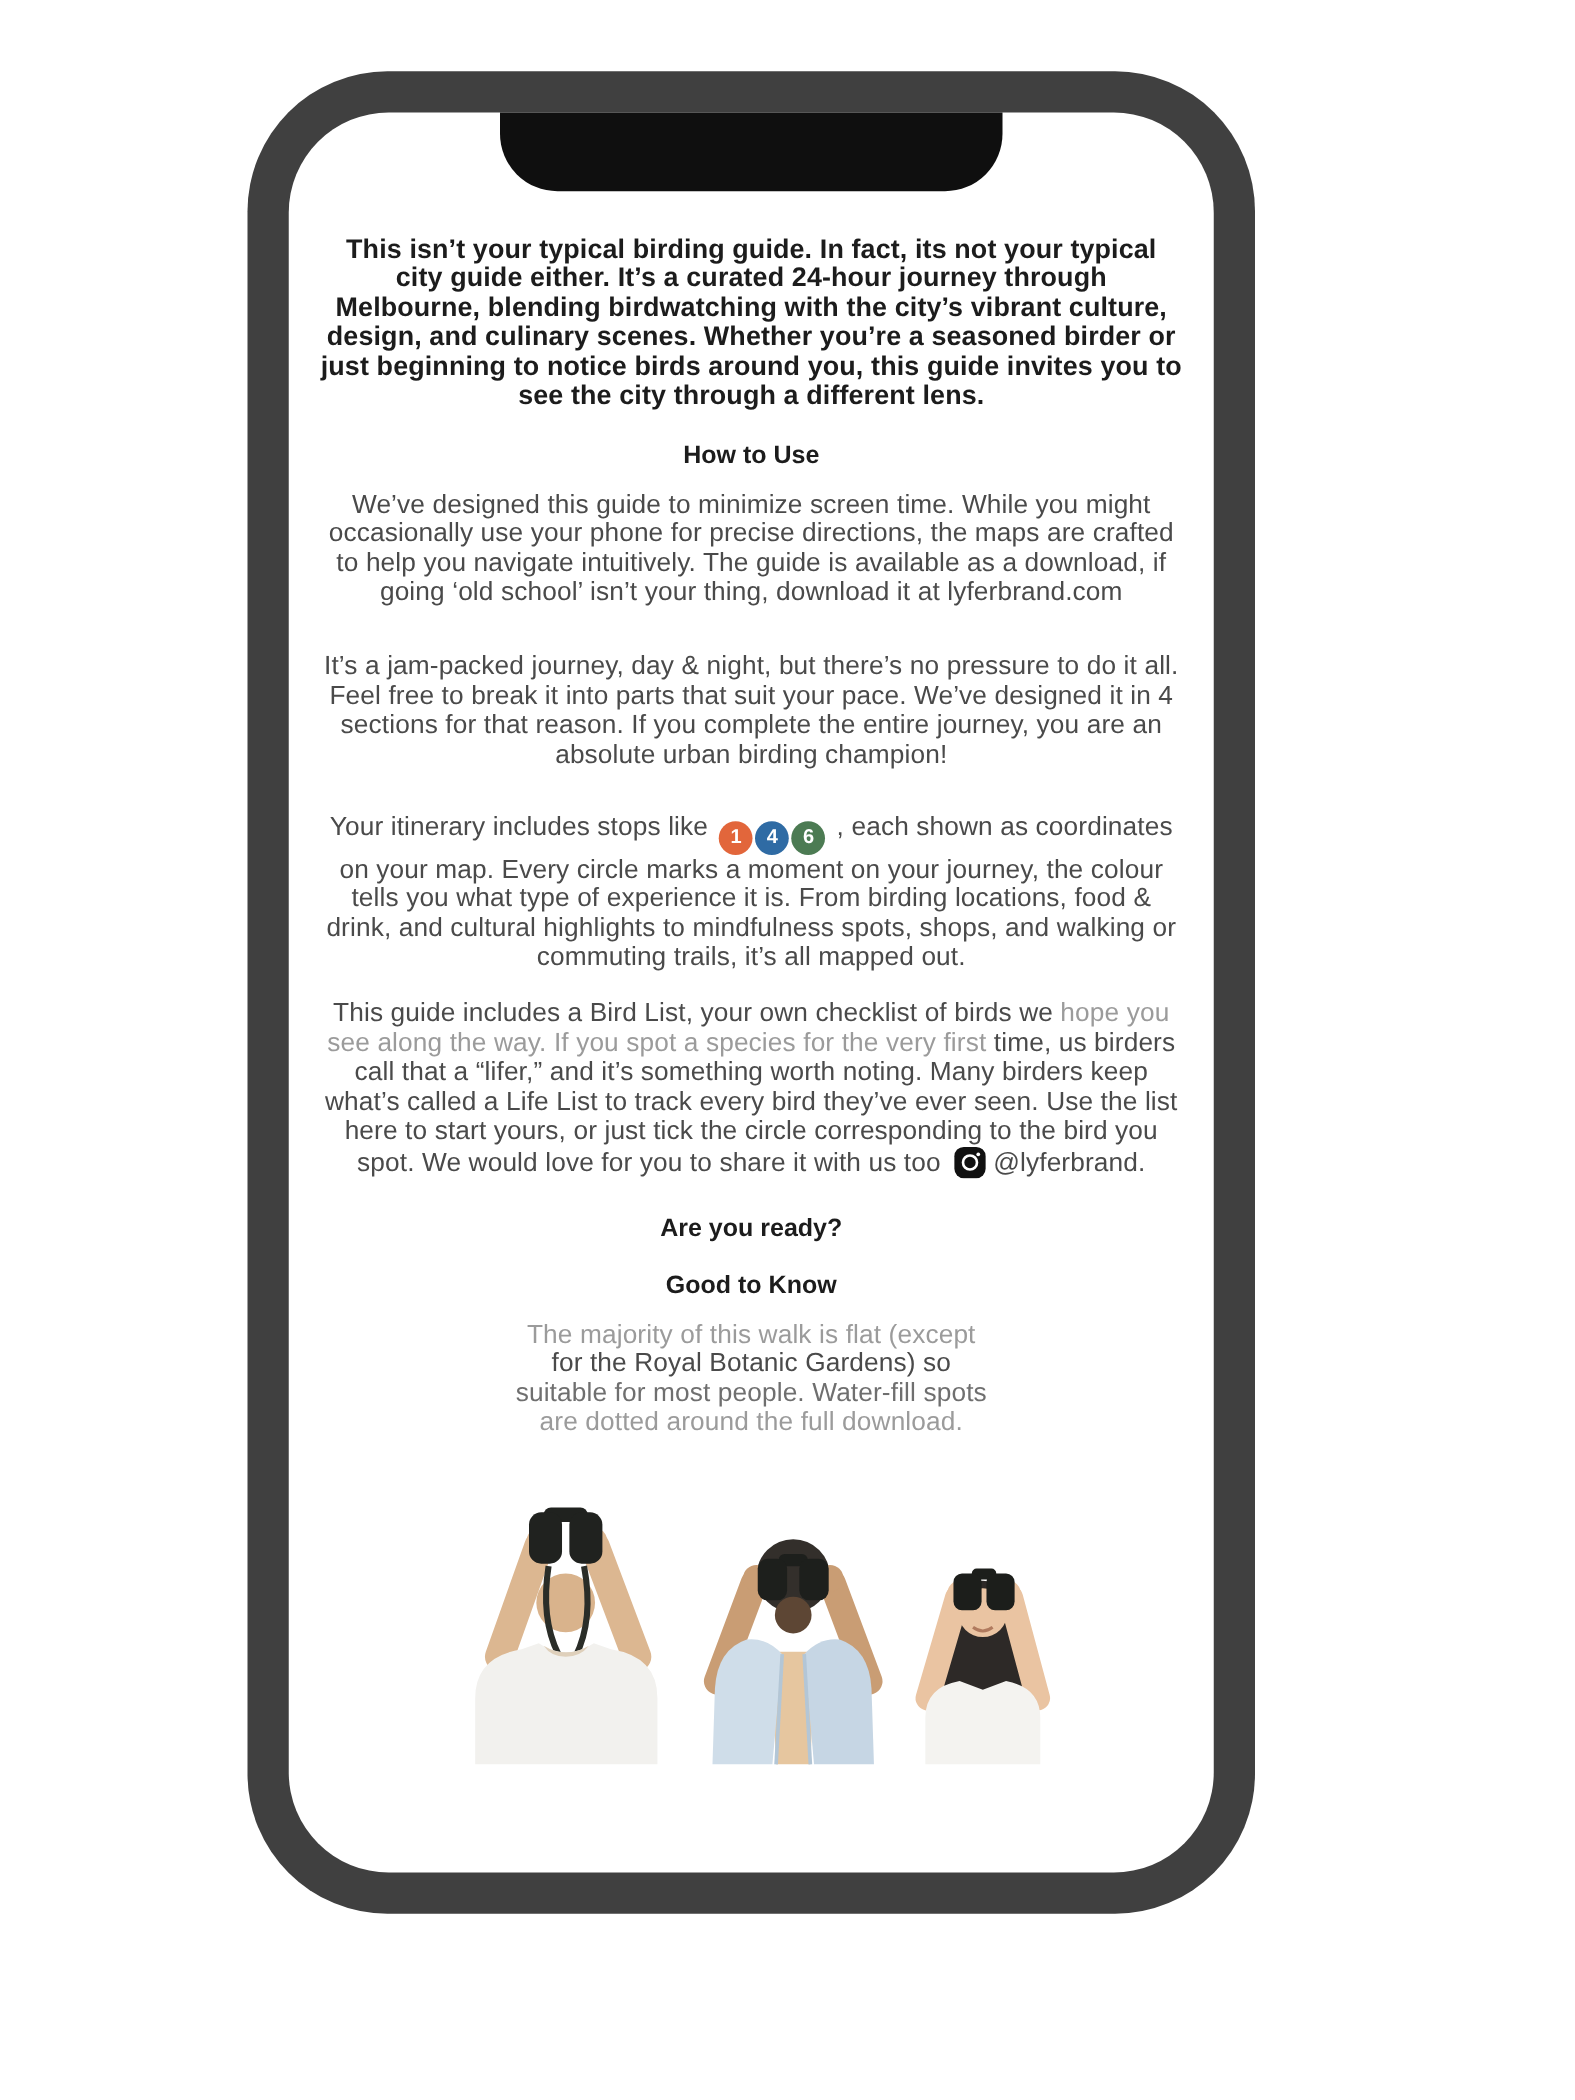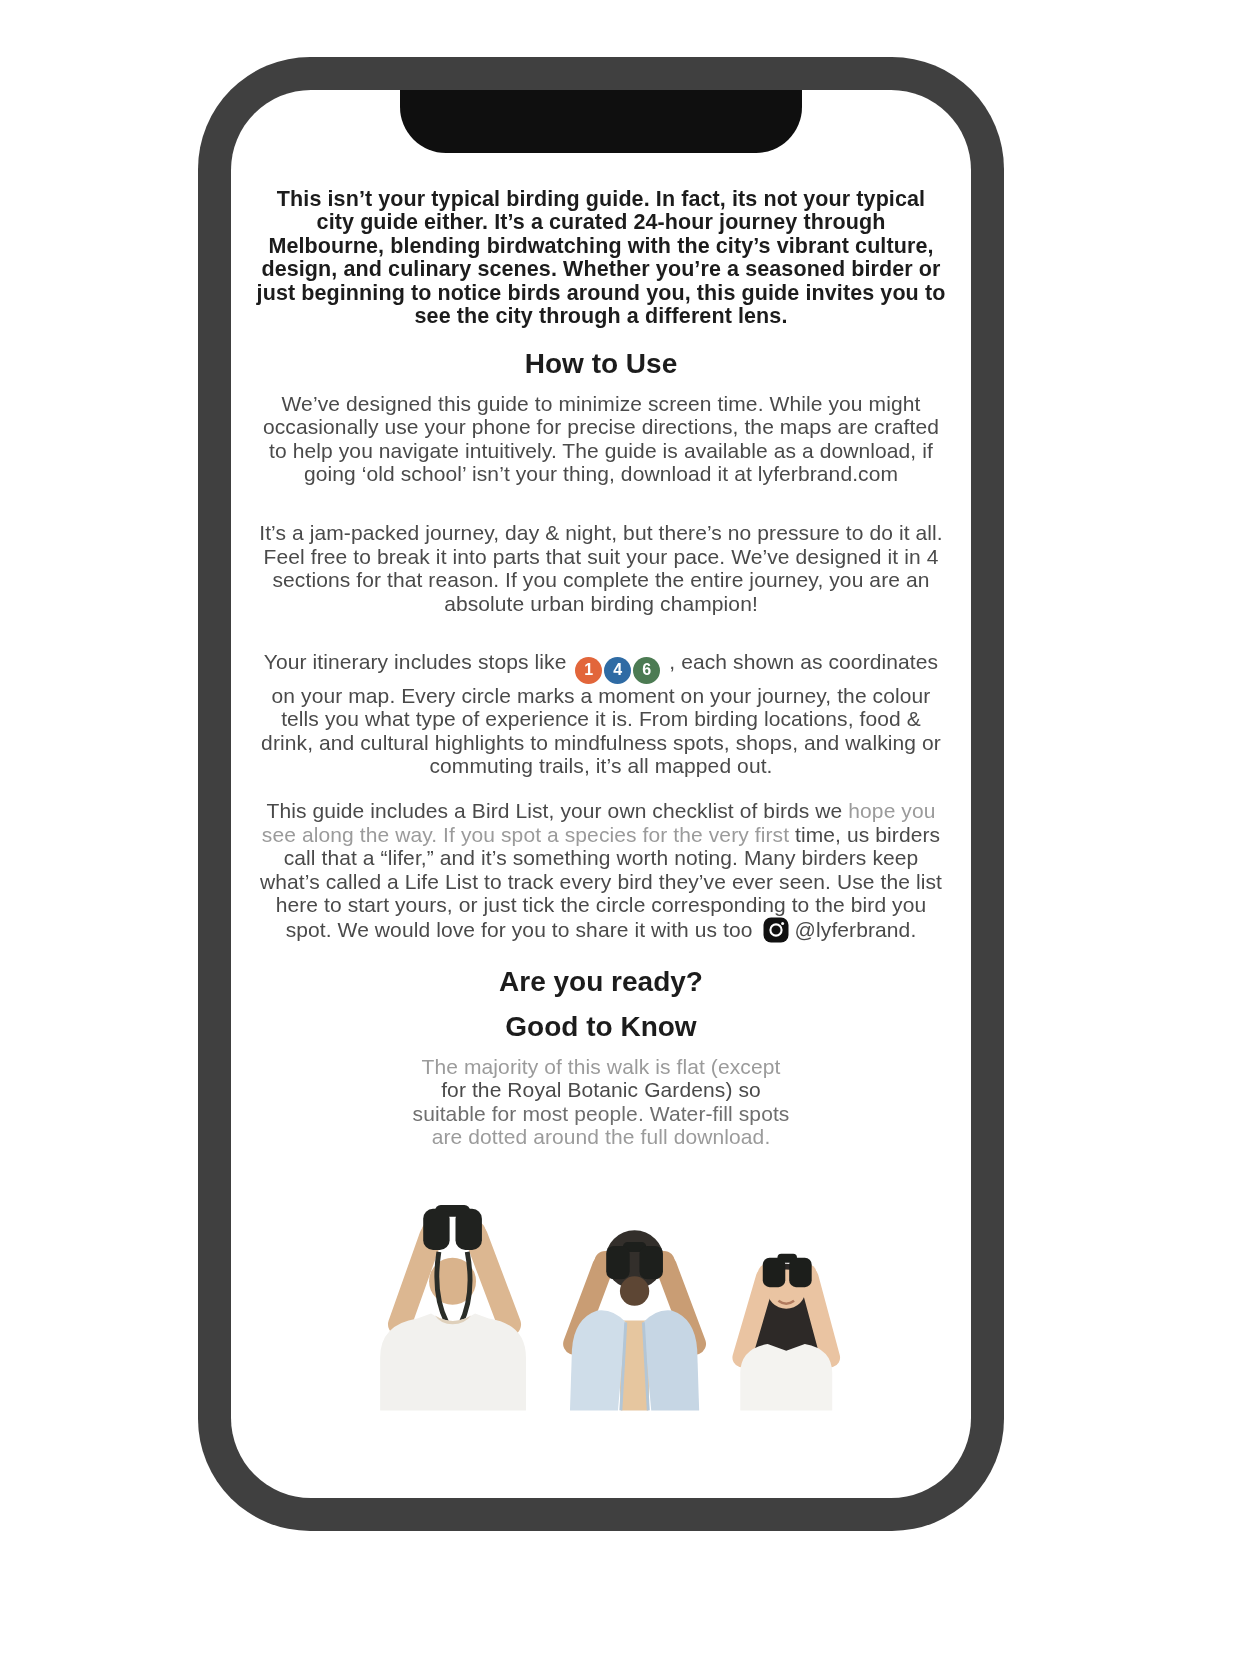--- a/index.html
+++ b/index.html
@@ -8,21 +8,21 @@
   
   .phone{position:absolute;left:198px;top:57px;width:806px;height:1474px;
          background:#404040;border-radius:112px;}
   .screen{position:absolute;left:33px;top:33px;right:33px;bottom:33px;
           background:#ffffff;border-radius:80px;overflow:hidden;}
   .notch{position:absolute;top:-1px;left:50%;transform:translateX(-50%);
          width:402px;height:64px;background:#0f0f0f;border-radius:0 0 46px 46px;}
   
   .content{position:absolute;left:25px;right:25px;top:76px;text-align:center;}
   .intro{font-weight:bold;font-size:21.5px;line-height:23.6px;color:#1c1c1c;letter-spacing:.1px;}
-  .heading{font-weight:bold;font-size:28px;line-height:26px;color:#1c1c1c;margin-top:19px;}
+  .heading{font-weight:bold;font-size:20px;line-height:26px;color:#1c1c1c;margin-top:19px;}
   .body-text{font-size:21px;line-height:23.6px;color:#4a4a4a;letter-spacing:.1px;}
   .para{margin-top:35px;}
   .tight{margin-top:15px;}
   .t-dark{color:#4a4a4a}
   .t-light{color:#9b9b9b}
   .t-mid{color:#6f6f6f}
   .narrow{max-width:470px;margin-left:auto;margin-right:auto;}
   .gtk-line{display:block;}
   
   .stop{display:inline-flex;width:27px;height:27px;border-radius:50%;

